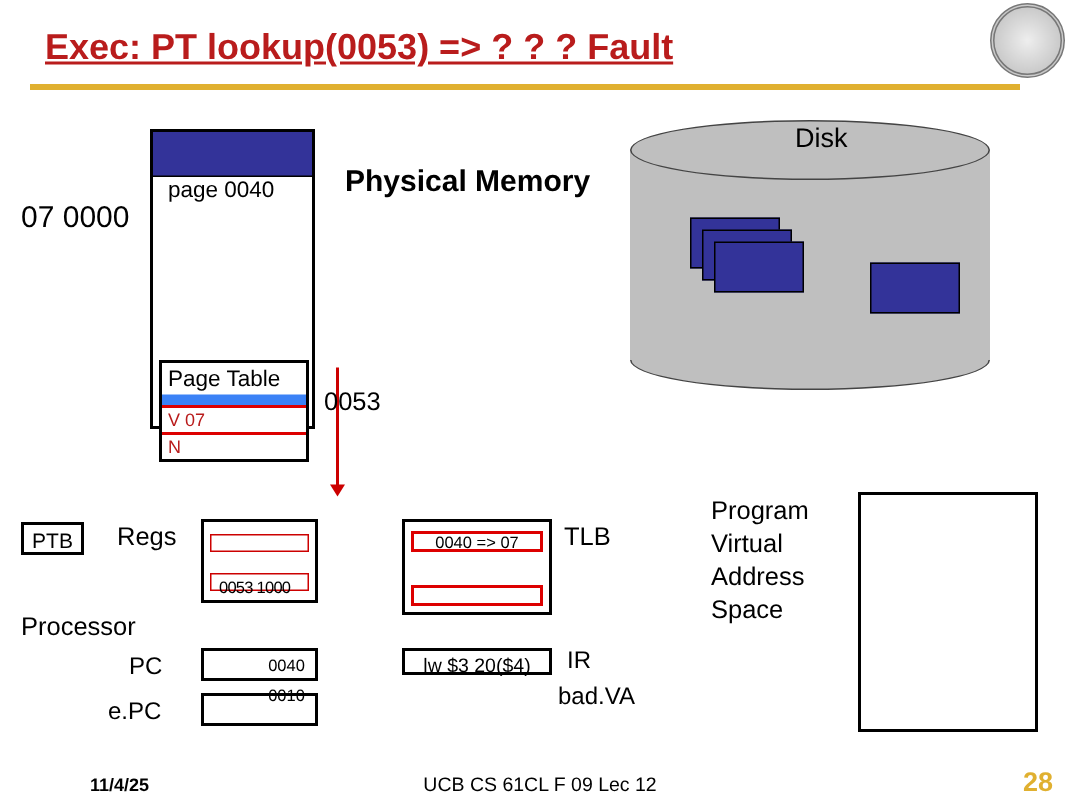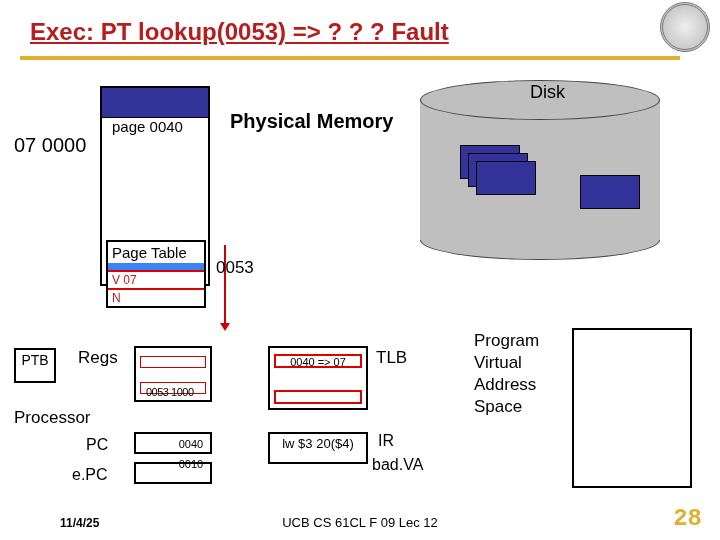--- a/index.html
+++ b/index.html
@@ -120,21 +120,21 @@
     position: absolute;
     width: 60px; height: 34px;
     background: #333399;
     border: 1px solid #000;
   }
   .disk-page.a { top: 145px; left: 460px; }
   .disk-page.b { top: 153px; left: 468px; }
   .disk-page.c { top: 161px; left: 476px; }
   .disk-page.d { top: 175px; left: 580px; }
 
-  .ptb-box { position: absolute; top: 348px; left: 14px; width: 42px; height: 35px; border: 2px solid #000; text-align: center; font-size: 14px; line-height: 20px; }
+  .ptb-box { position: absolute; top: 348px; left: 14px; width: 42px; height: 22px; border: 2px solid #000; text-align: center; font-size: 14px; line-height: 20px; }
   .regs-label { position: absolute; top: 348px; left: 78px; font-size: 17px; }
   .regs {
     position: absolute;
     top: 346px; left: 134px;
     width: 78px; height: 56px;
     border: 2px solid #000;
   }
   .regs-slot {
     position: absolute;
     left: 4px; right: 4px;
@@ -181,21 +181,21 @@
     text-align: center;
     line-height: 12px;
   }
   .tlb-row.a { top: 6px; }
   .tlb-row.b { bottom: 4px; }
   .tlb-label { position: absolute; top: 348px; left: 376px; font-size: 17px; }
 
   .ir-box {
     position: absolute;
     top: 432px; left: 268px;
-    width: 100px; height: 32px;
+    width: 100px; height: 18px;
     border: 2px solid #000;
     font-size: 13px;
     text-align: center;
     line-height: 20px;
   }
   .ir-label { position: absolute; top: 432px; left: 378px; font-size: 16px; }
   .badva-label { position: absolute; top: 456px; left: 372px; font-size: 16px; text-align: center; }
 
   .pvas-box {
     position: absolute;
@@ -206,21 +206,21 @@
   .pvas-label {
     position: absolute;
     top: 330px; right: 156px;
     width: 90px;
     font-size: 17px;
     line-height: 22px;
   }
 
   .footer-date { position: absolute; bottom: 10px; left: 60px; font-size: 12px; font-weight: bold; }
   .footer-center { position: absolute; bottom: 10px; left: 0; right: 0; text-align: center; font-size: 13px; }
-  .footer-num { position: absolute; bottom: 8px; right: 18px; font-size: 24px; color: #e0b030; font-weight: bold; font-family: Liberation Mono, monospace; }
+  .footer-num { position: absolute; bottom: 8px; right: 18px; font-size: 18px; color: #e0b030; font-weight: bold; }
 </style>
 </head>
 <body>
 
 <div class="seal"></div>
 <div class="title">Exec: PT lookup(0053) =&gt; ? ? ? Fault</div>
 <div class="title-underline"></div>
 
 <div class="label physmem-label">Physical Memory</div>
 <div class="label vaddr-label">07 0000</div>

